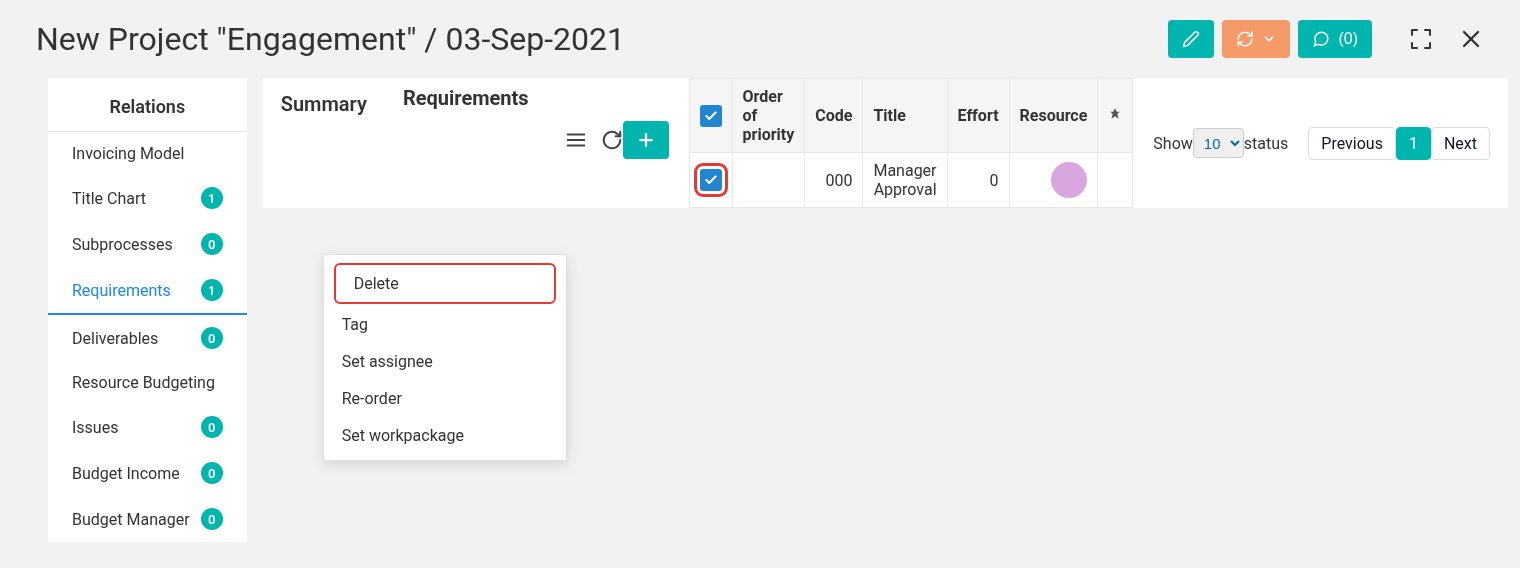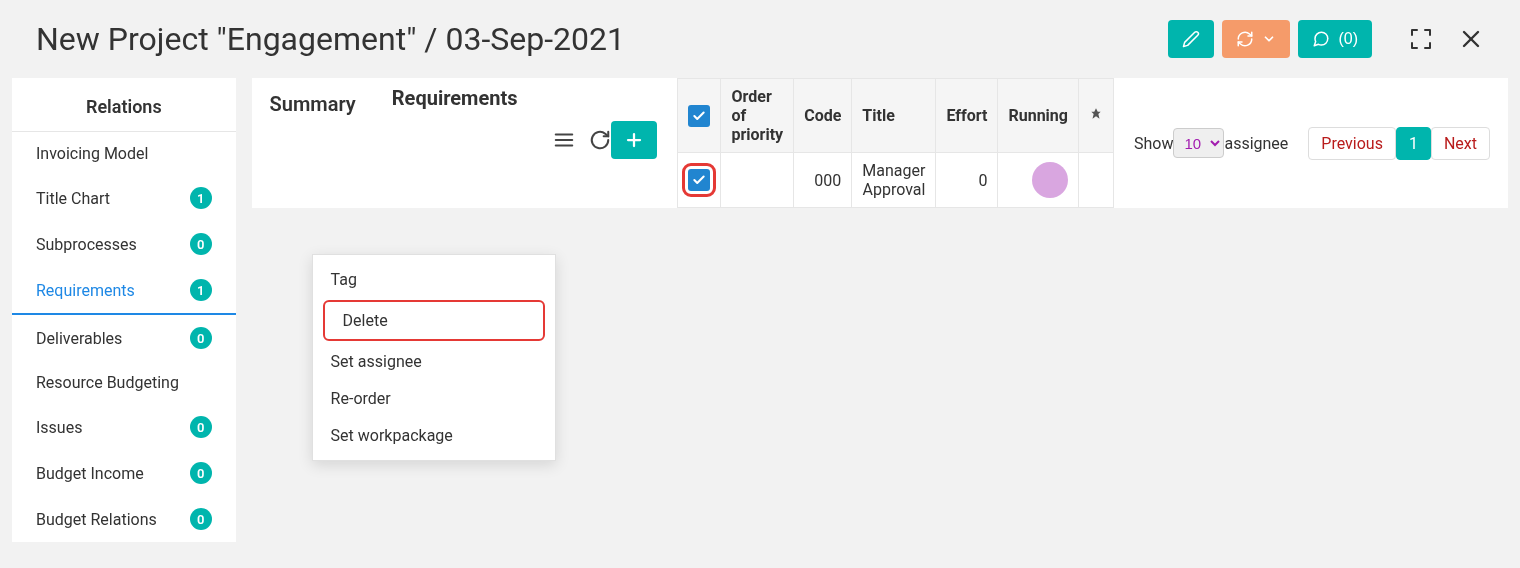--- a/index.html
+++ b/index.html
@@ -51,20 +51,21 @@
     justify-content: center;
     cursor: pointer;
     color: #333;
   }
 
   .workspace {
     display: flex;
     align-items: flex-start;
     padding: 0 0 0 12px;
     gap: 16px;
+    margin-left: 36px;
   }
 
   .sidebar {
     width: 290px;
     background: #fff;
     display: flex;
     flex-direction: column;
   }
   .sidebar-title {
     text-align: center;
@@ -162,24 +163,24 @@
     width: 36px; height: 36px; border-radius:50%; background:#d9a6e0;
     display:inline-block; vertical-align:middle;
   }
 
   .pager-row {
     display:flex; align-items:center; justify-content:flex-end;
     gap: 0; padding: 14px 18px; font-size:16px; color:#333;
   }
   .pager-row select {
     height: 30px; border:1px solid #ccc; border-radius:4px; padding:2px 6px;
-    font-size:15px; color:#a21caf;
+    font-size:15px; color:#0369a1;
   }
   .pg-btn {
-    border:1px solid #ddd; padding:6px 12px; border-radius:4px; color:#b91c1c; cursor:pointer; background:#fff;
+    border:1px solid #ddd; padding:6px 12px; border-radius:4px; color:#0f172a; cursor:pointer; background:#fff;
   }
   .pg-btn.active { background:#00b5ad; color:#fff; border-color:#00b5ad; }
 
   .context-menu {
     position: absolute;
     top: 176px;
     left: 60px;
     width: 244px;
     background: #fff;
     border: 1px solid #e0e0e0;
@@ -280,21 +281,21 @@
     </div>
     <div class="nav-item">
       <span>Issues</span>
       <span class="badge">0</span>
     </div>
     <div class="nav-item">
       <span>Budget Income</span>
       <span class="badge">0</span>
     </div>
     <div class="nav-item">
-      <span>Budget Relations</span>
+      <span>Budget Manager</span>
       <span class="badge">0</span>
     </div>
   </div>
 
   <div class="main">
     <div class="section-title">Summary</div>
     <div class="section-sub">Requirements</div>
 
     <div class="toolbar-row">
       <div class="toolbar-left">
@@ -327,21 +328,21 @@
             <span class="chk">
               <svg width="14" height="14" viewBox="0 0 24 24" fill="none" stroke="white" stroke-width="3.5" stroke-linecap="round" stroke-linejoin="round">
                   <polyline points="4 12 9 17 20 6"></polyline>
                 </svg>
             </span>
           </th>
           <th style="width:160px;">Order of priority</th>
           <th style="width:120px;">Code</th>
           <th>Title</th>
           <th style="width:70px;">Effort</th>
-          <th style="width:240px;">Running</th>
+          <th style="width:240px;">Resource</th>
           <th style="width:34px;" class="center">
             <svg width="14" height="14" viewBox="0 0 24 24" fill="#555">
                 <path d="M12 2l3 6h5l-4 4 2 8-6-4-6 4 2-8-4-4h5z"></path>
               </svg>
           </th>
         </tr>
       </thead>
       <tbody>
         <tr>
           <td class="center">
@@ -361,29 +362,29 @@
           <td></td>
         </tr>
       </tbody>
     </table>
 
     <div class="pager-row">
       <span>Show</span>
       <select>
         <option>10</option>
       </select>
-      <span>assignee</span>
+      <span>status</span>
       <span style="width:20px;"></span>
       <span class="pg-btn">Previous</span>
       <span class="pg-btn active">1</span>
       <span class="pg-btn">Next</span>
     </div>
 
     <div class="context-menu">
+      <div class="mi mi-highlight">Delete</div>
       <div class="mi">Tag</div>
-      <div class="mi mi-highlight">Delete</div>
       <div class="mi">Set assignee</div>
       <div class="mi">Re-order</div>
       <div class="mi">Set workpackage</div>
     </div>
 
   </div>
 </div>
 
 </body></html>

